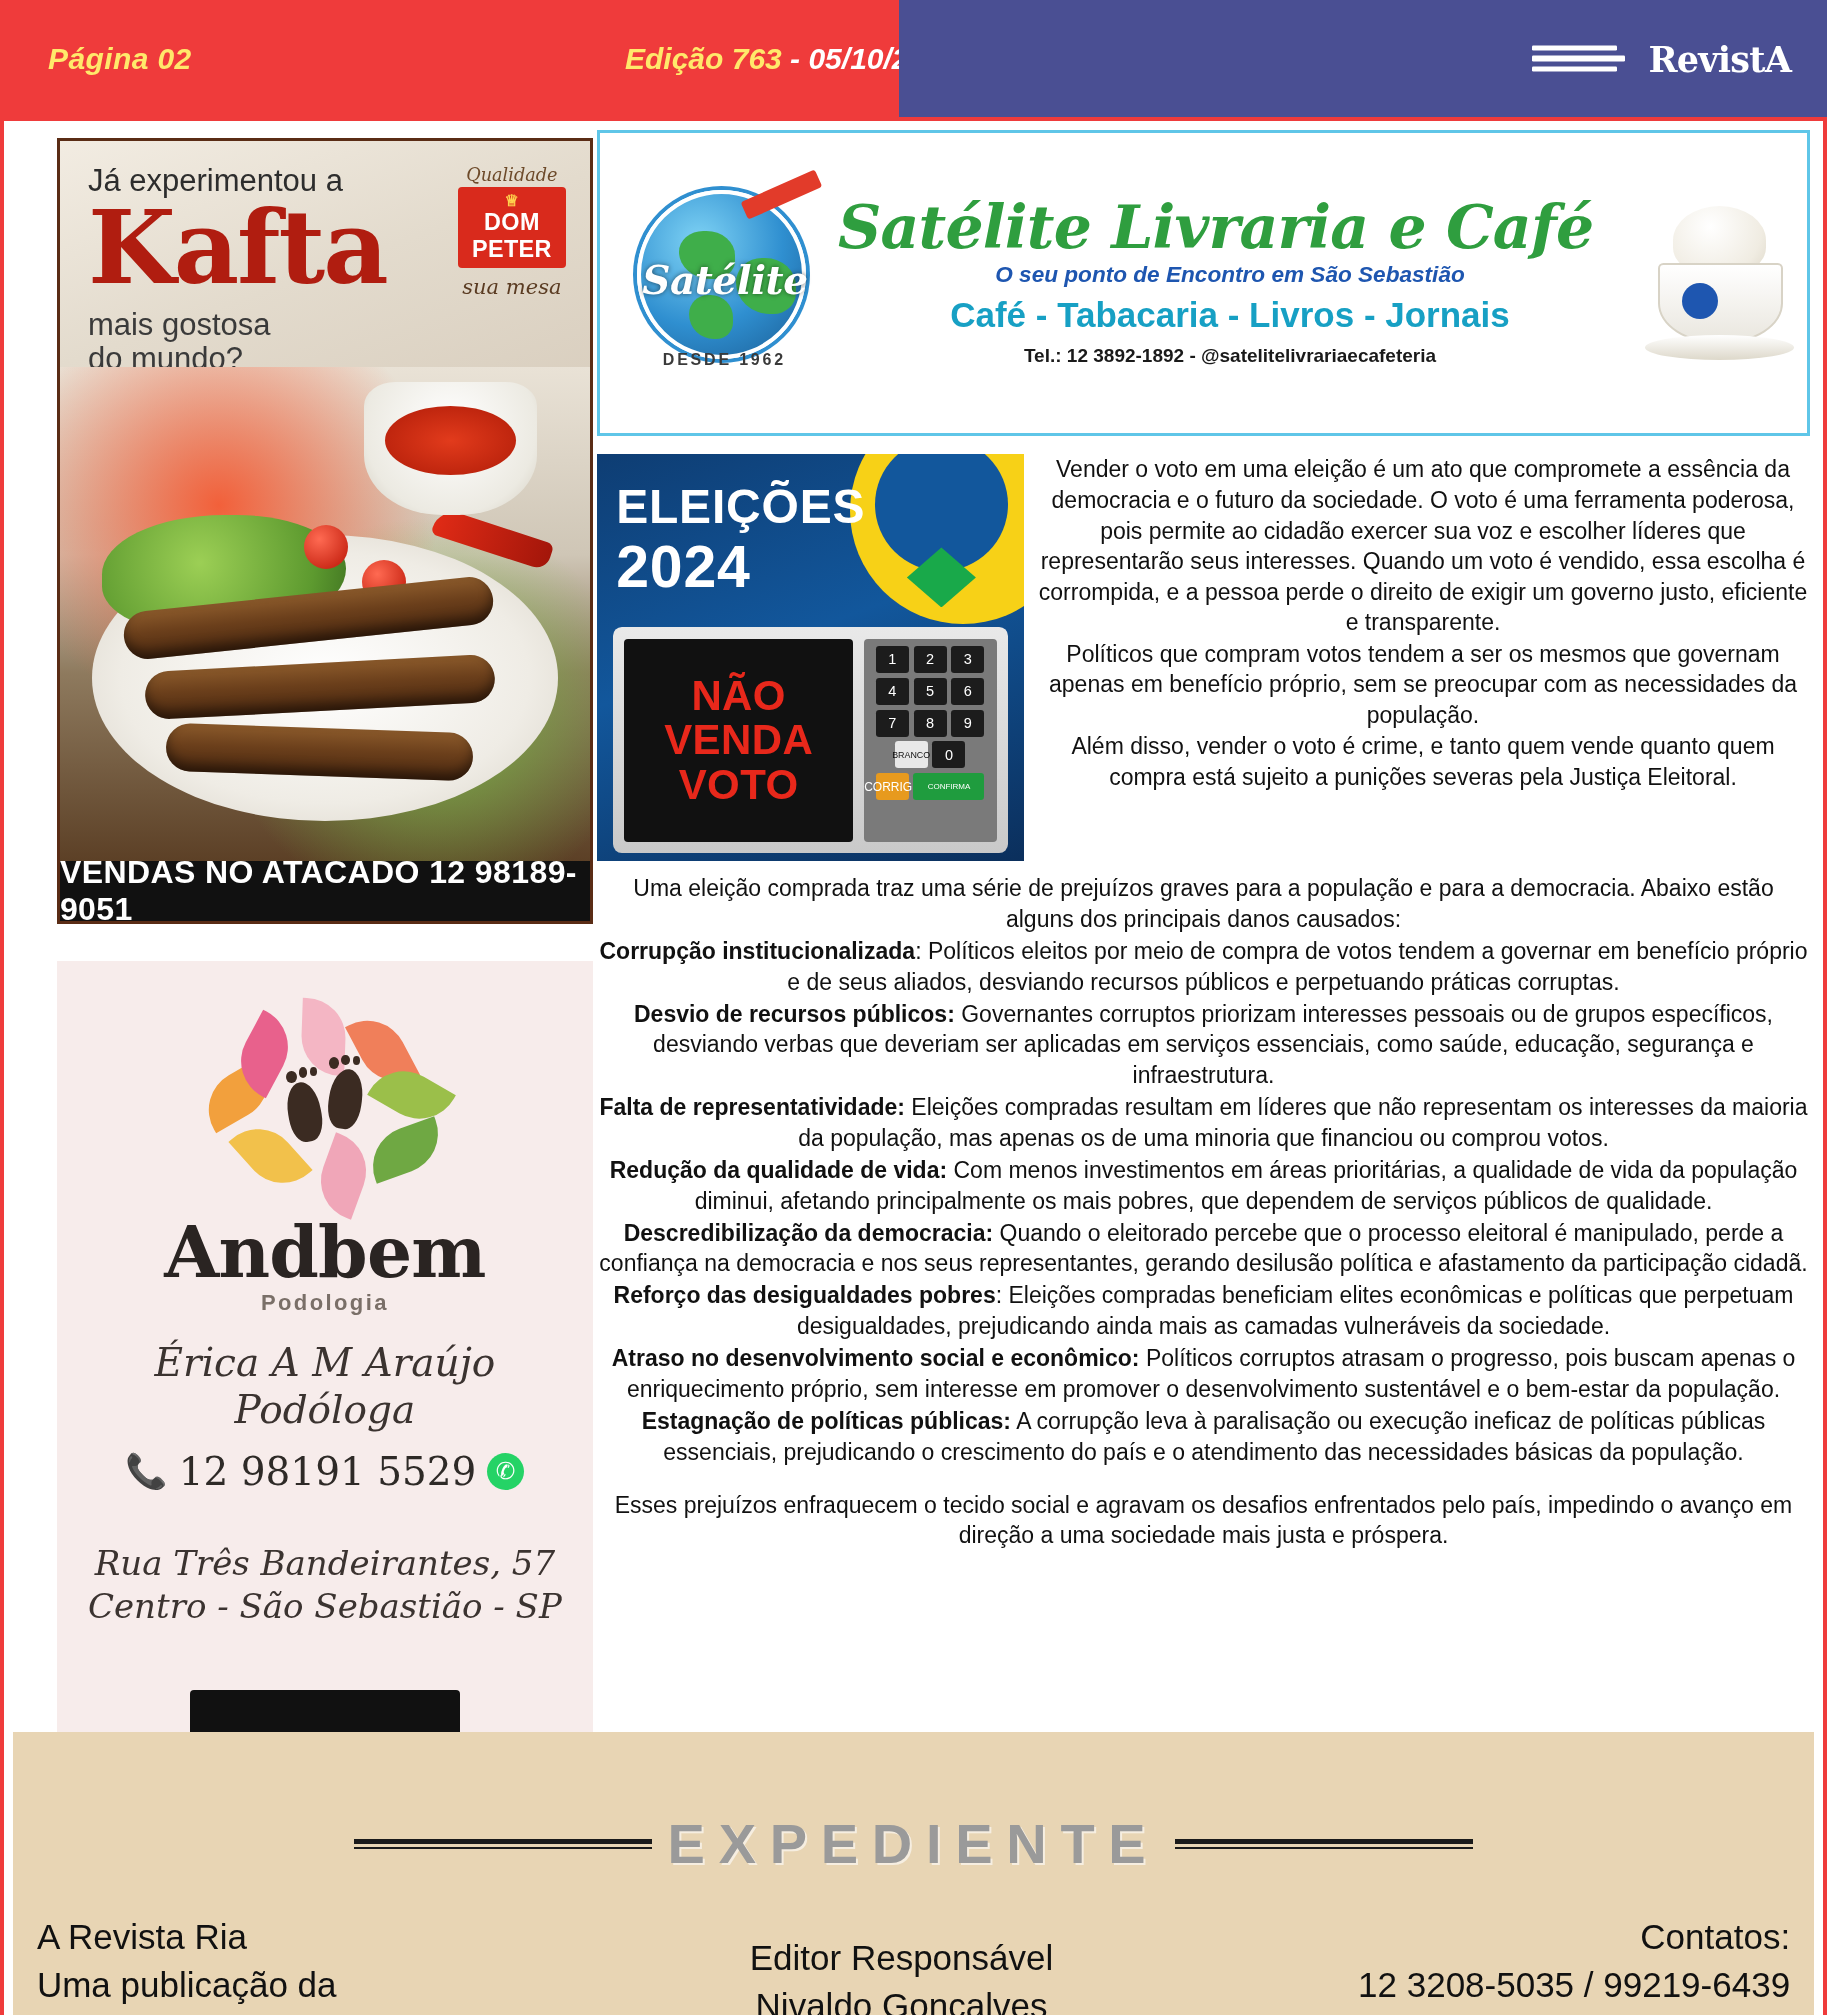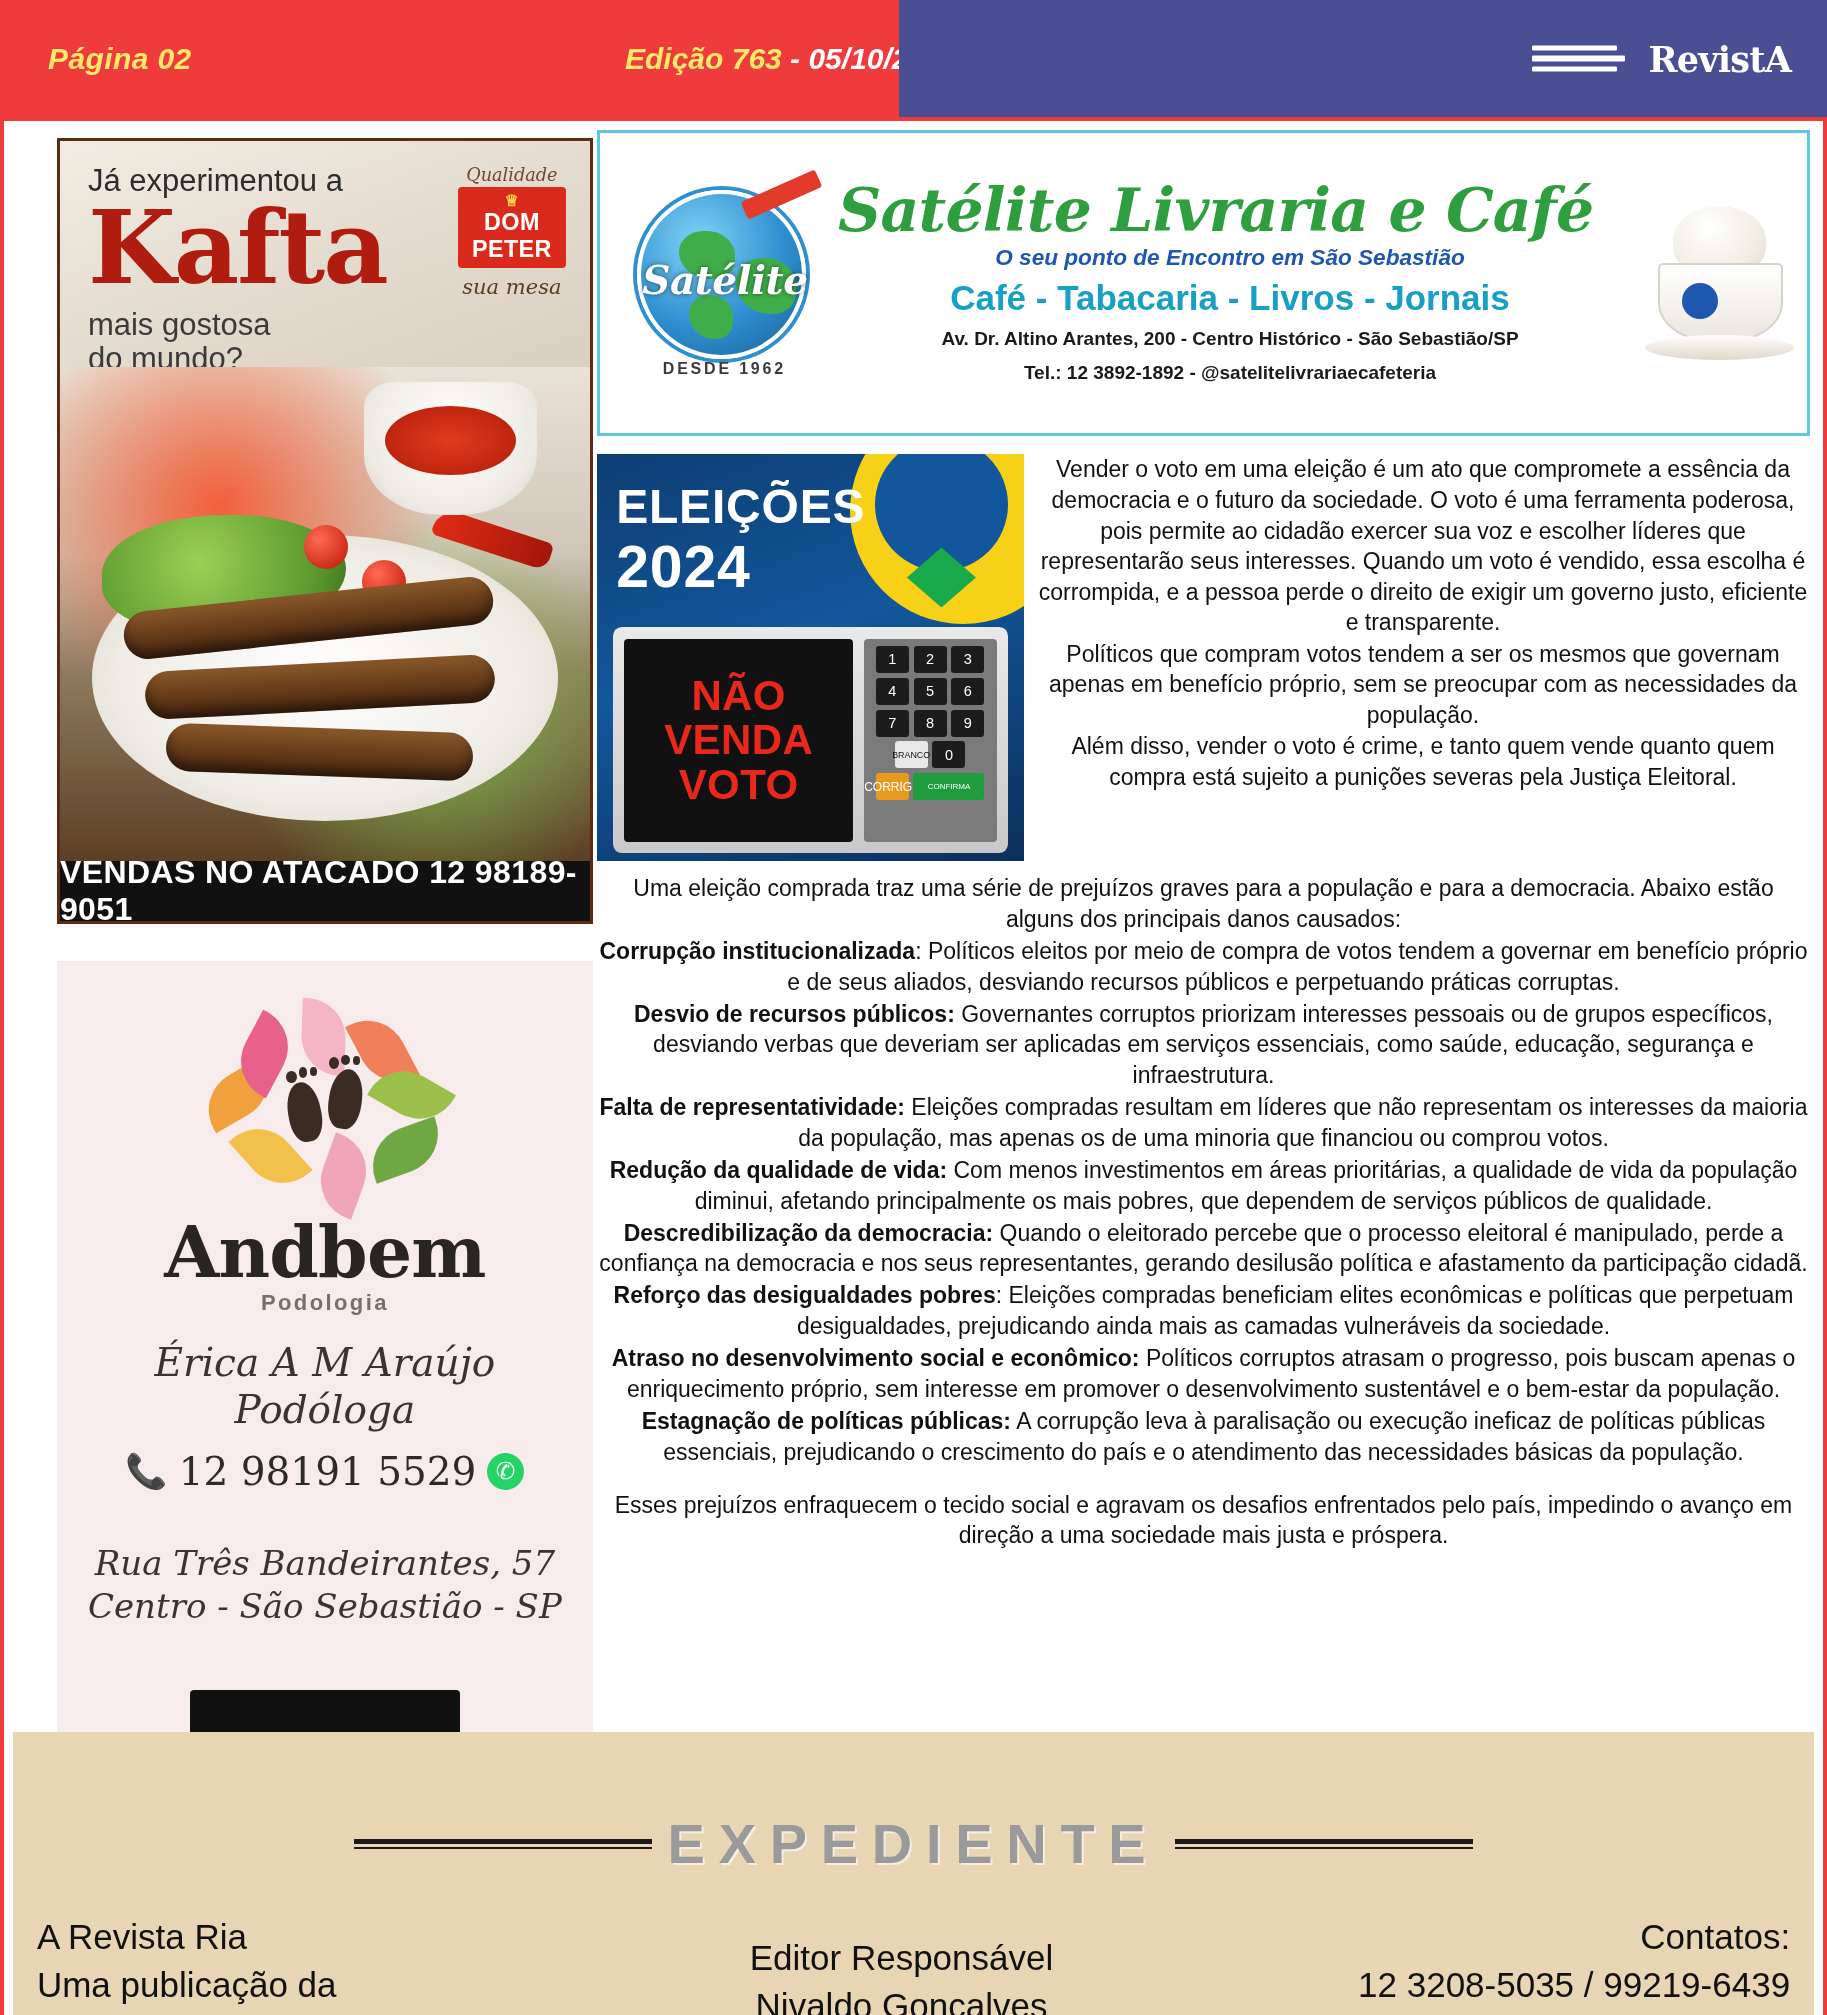--- a/index.html
+++ b/index.html
@@ -462,21 +462,21 @@
     font-weight: bold;
     font-style: italic;
     font-size: 39px;
     color: #ffffff;
     text-shadow: 0 0 5.6px rgba(0,0,0,.55);
     letter-spacing: -0.4px;
   }
   .sat-desde {
     position: absolute;
     left: 24px;
-    bottom: 10px;
+    bottom: 19px;
     width: 161px;
     text-align: center;
     font-weight: bold;
     font-size: 16px;
     color: #3a3a3a;
     letter-spacing: 2.8px;
   }
   .sat-ribbon {
     position: absolute;
     left: 121px;
@@ -878,21 +878,20 @@
             <div class="globe-land g3"></div>
           </div>
           <div class="sat-ribbon"></div>
           <div class="sat-word">Satélite</div>
           <div class="sat-desde">DESDE 1962</div>
         </div>
         <div class="sat-text">
           <div class="sat-title">Satélite Livraria e Café</div>
           <div class="sat-slogan">O seu ponto de Encontro em São Sebastião</div>
           <div class="sat-items">Café - Tabacaria - Livros - Jornais</div>
-          <div class="sat-addr">Av. Dr. Altino Arantes, 200 - Centro Histórico - São Sebastião/SP</div>
           <div class="sat-addr">Tel.: 12 3892-1892 - @satelitelivrariaecafeteria</div>
         </div>
         <div class="sat-cup">
           <div class="cup-cream"></div>
           <div class="cup-body"></div>
           <div class="cup-logo"></div>
           <div class="cup-saucer"></div>
         </div>
       </div>
 

